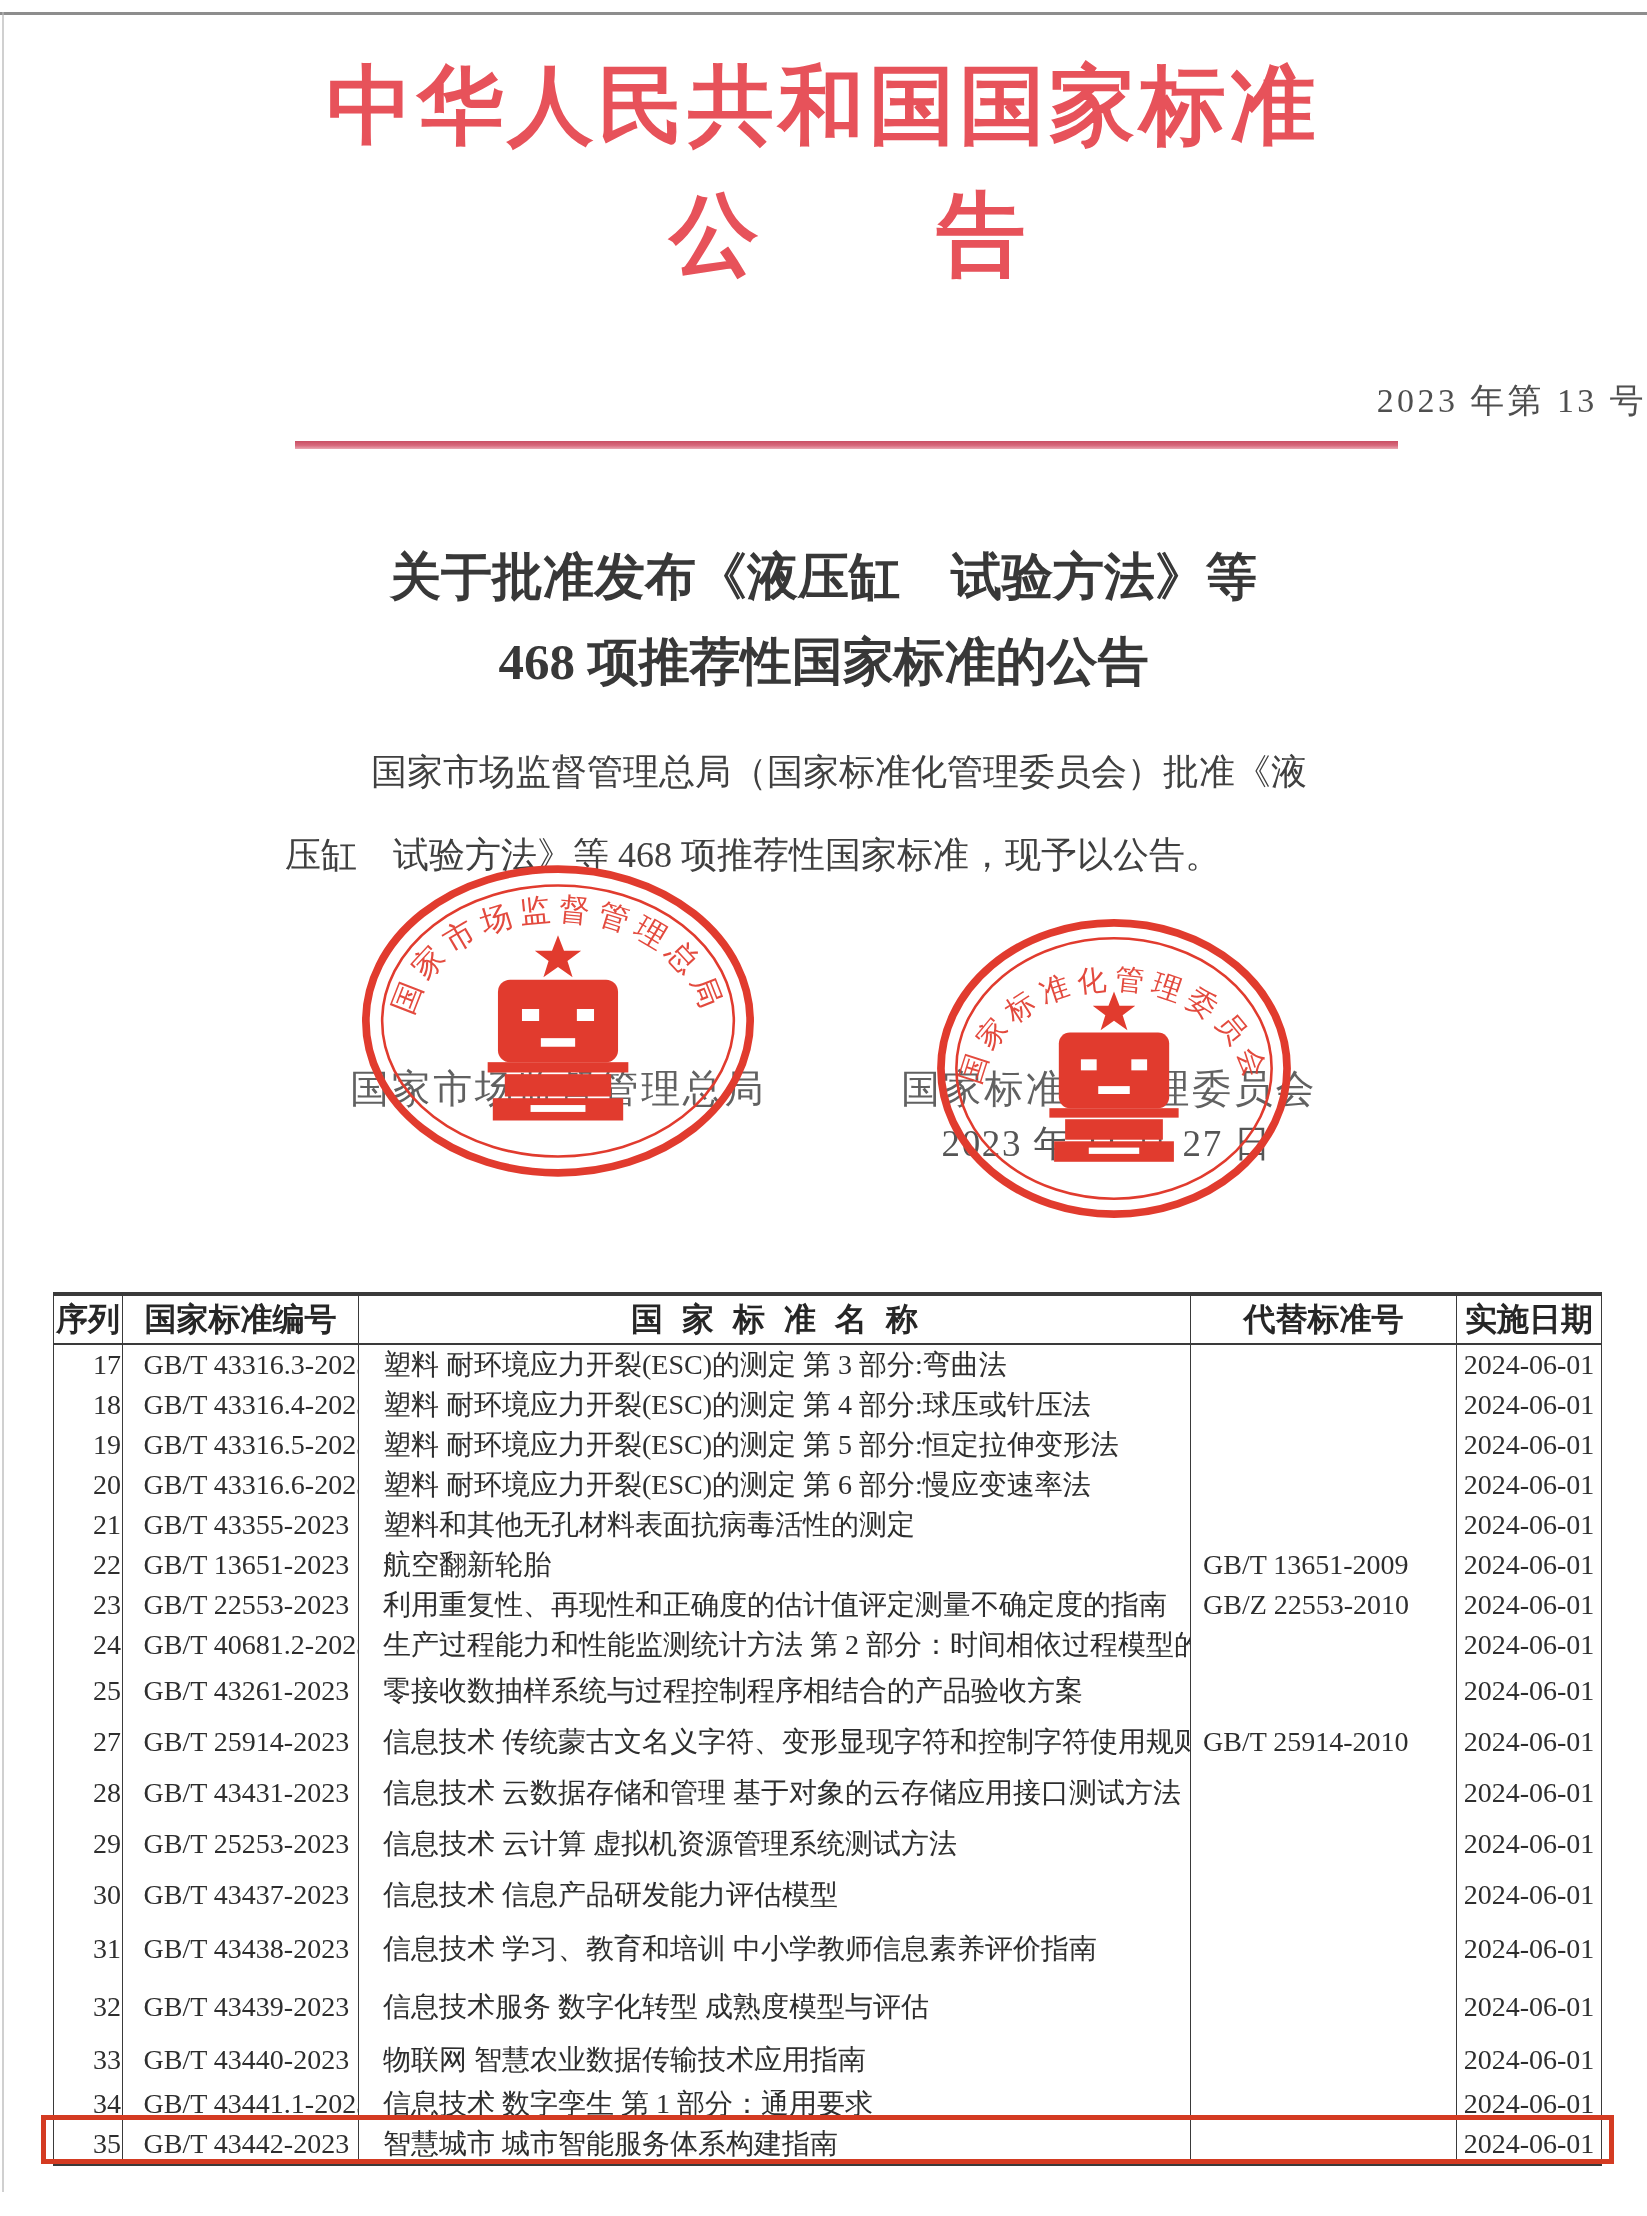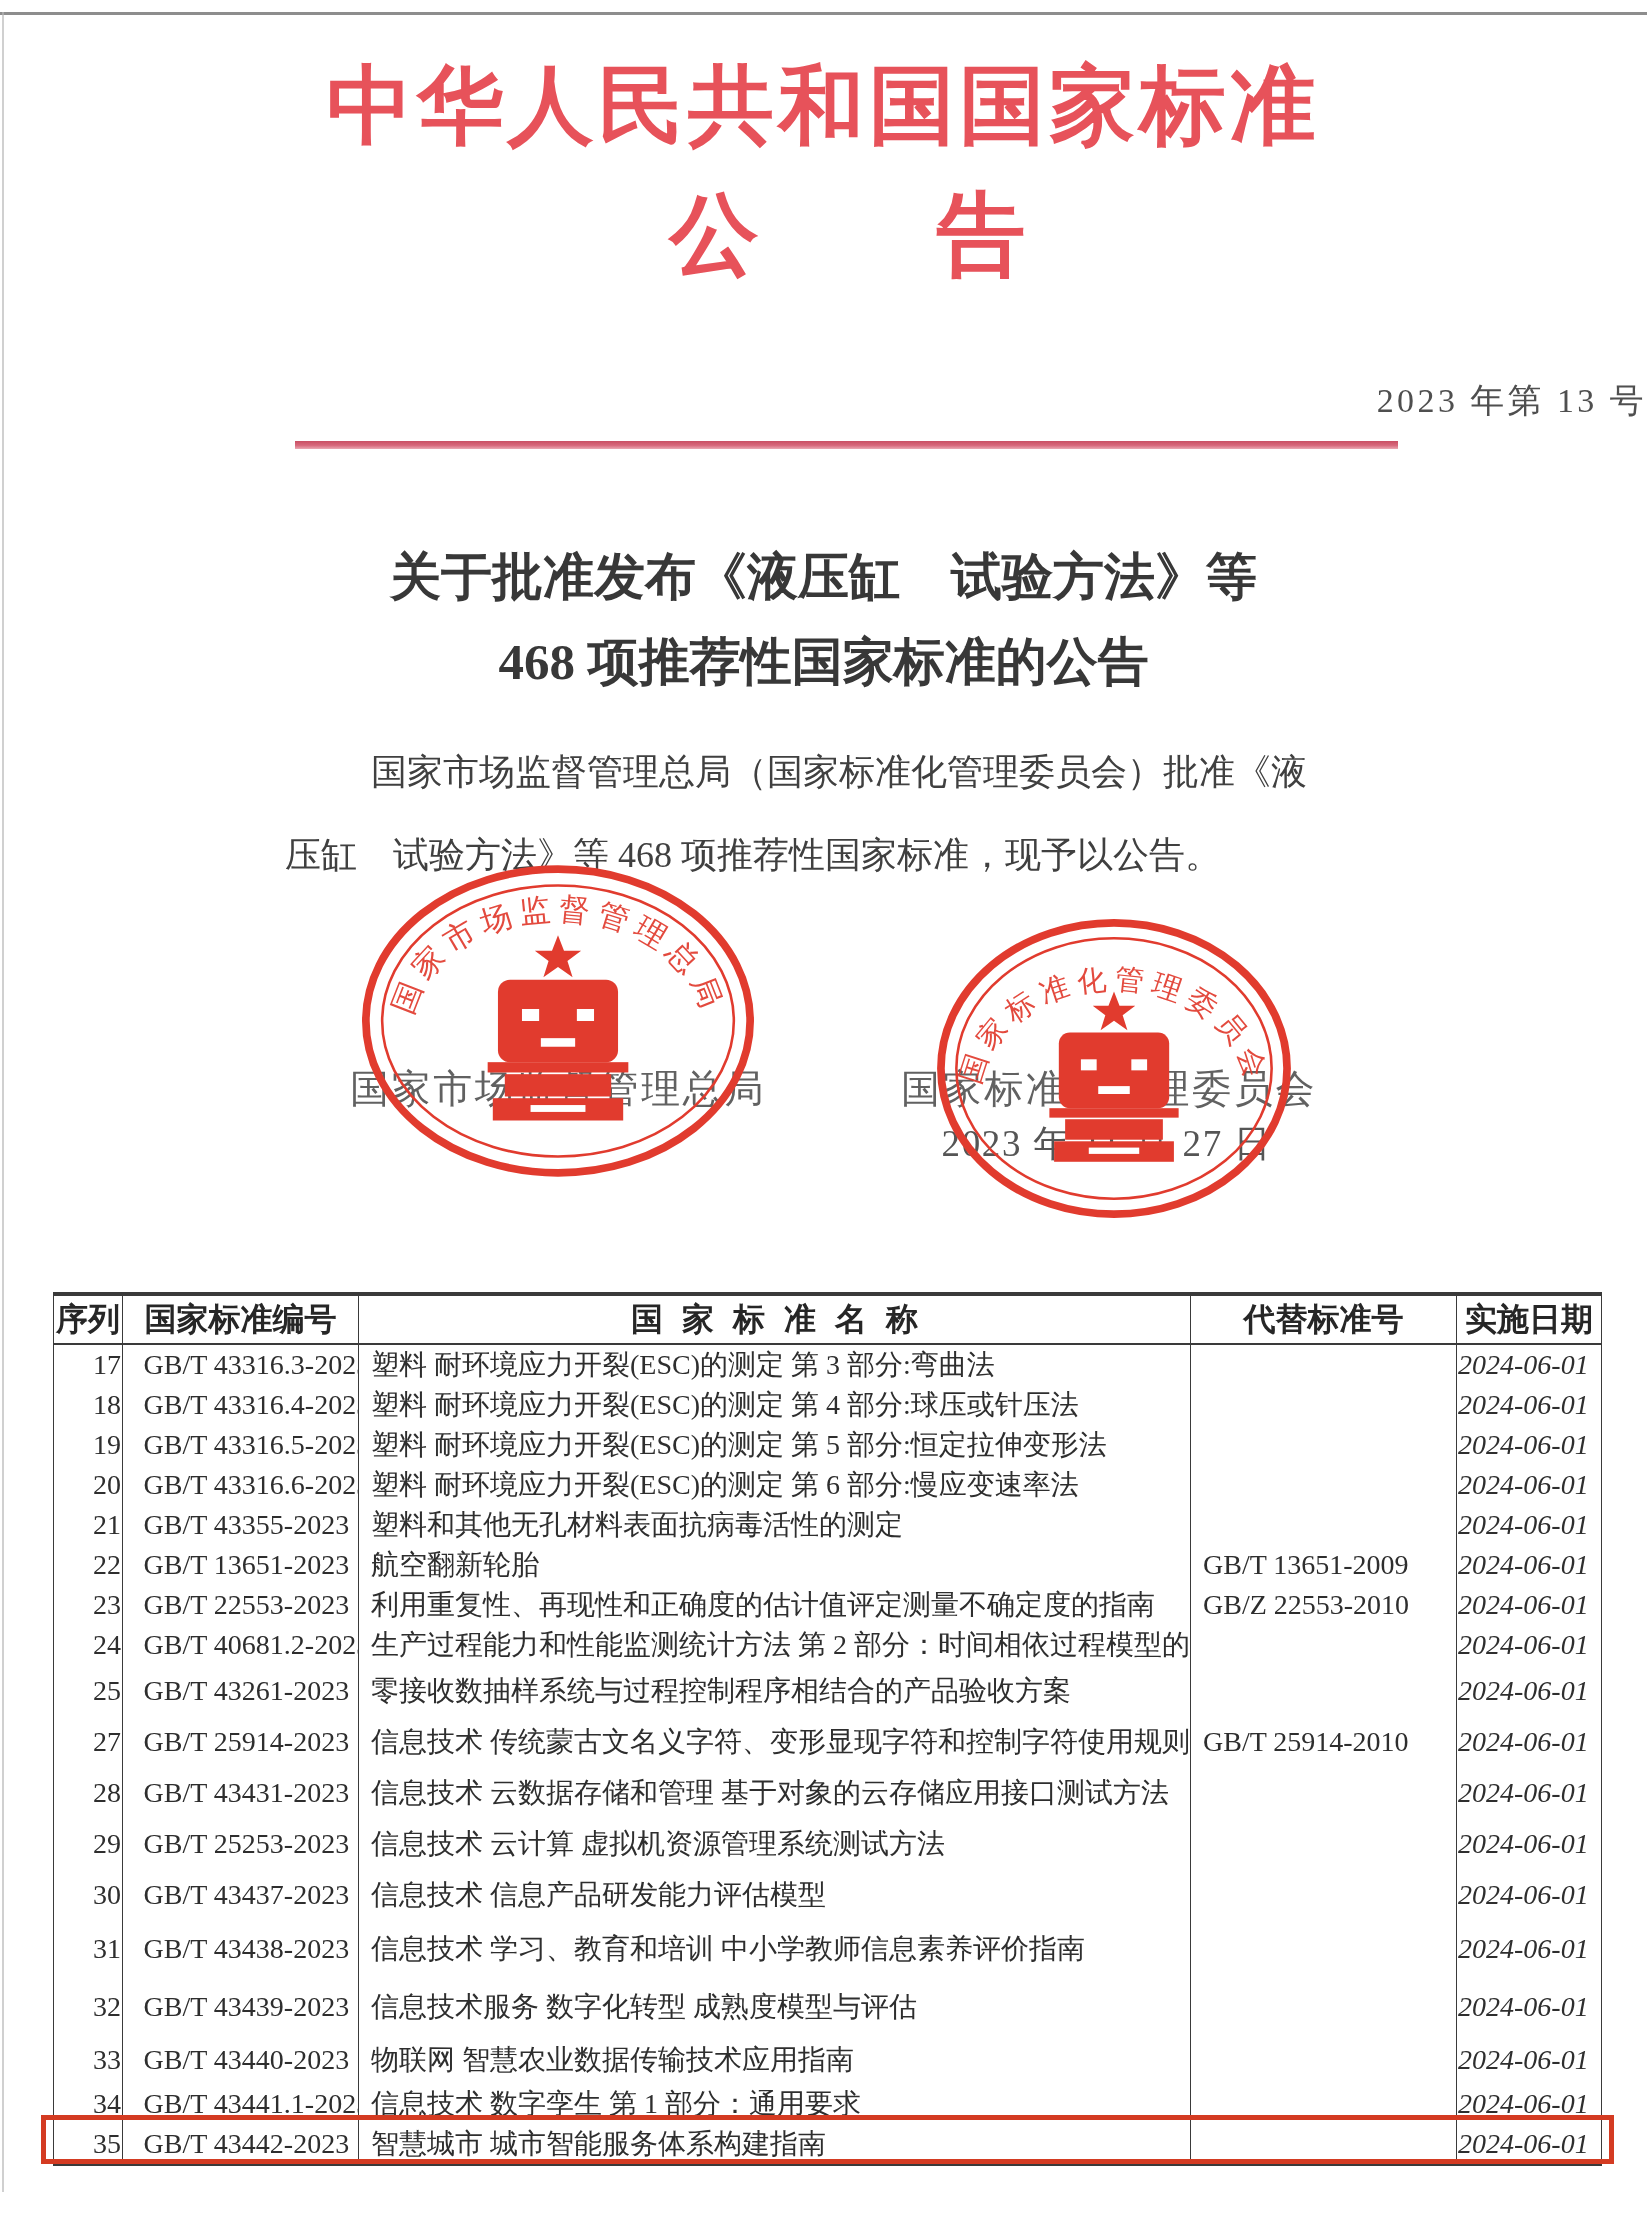--- a/index.html
+++ b/index.html
@@ -73,23 +73,23 @@
   .standards-table thead th.h-name{letter-spacing:19px;text-indent:19px;}
   .standards-table tbody td{font-size:28px;vertical-align:middle;}
   .standards-table tbody tr{height:39px;}
   .standards-table tbody tr:nth-child(n+9){height:51px;}
   .standards-table tbody tr:nth-child(n+14){height:58px;}
   .standards-table tbody tr:nth-child(16){height:48px;}
   .standards-table tbody tr:nth-child(n+17){height:39px;}
   .standards-table tbody tr:last-child td{border-bottom:2.6px solid #3a3a3a;}
   td.c-seq{text-align:right;}
   td.c-code{padding-left:20.6px;}
-  td.c-name{padding-left:12px;}
+  td.c-name{padding-left:24px;}
   td.c-replaced{padding-left:12px;}
-  td.c-date{font-style:italic;}
+  td.c-date{text-align:center;}
 
   .highlight-box{
     position:absolute;left:41px;top:2115px;width:1563px;height:39px;
     border:5.1px solid #d43b22;z-index:5;background:transparent;
   }
   .seal-defs{position:absolute;width:0;height:0;}
 </style>
 </head>
 <body>
 

